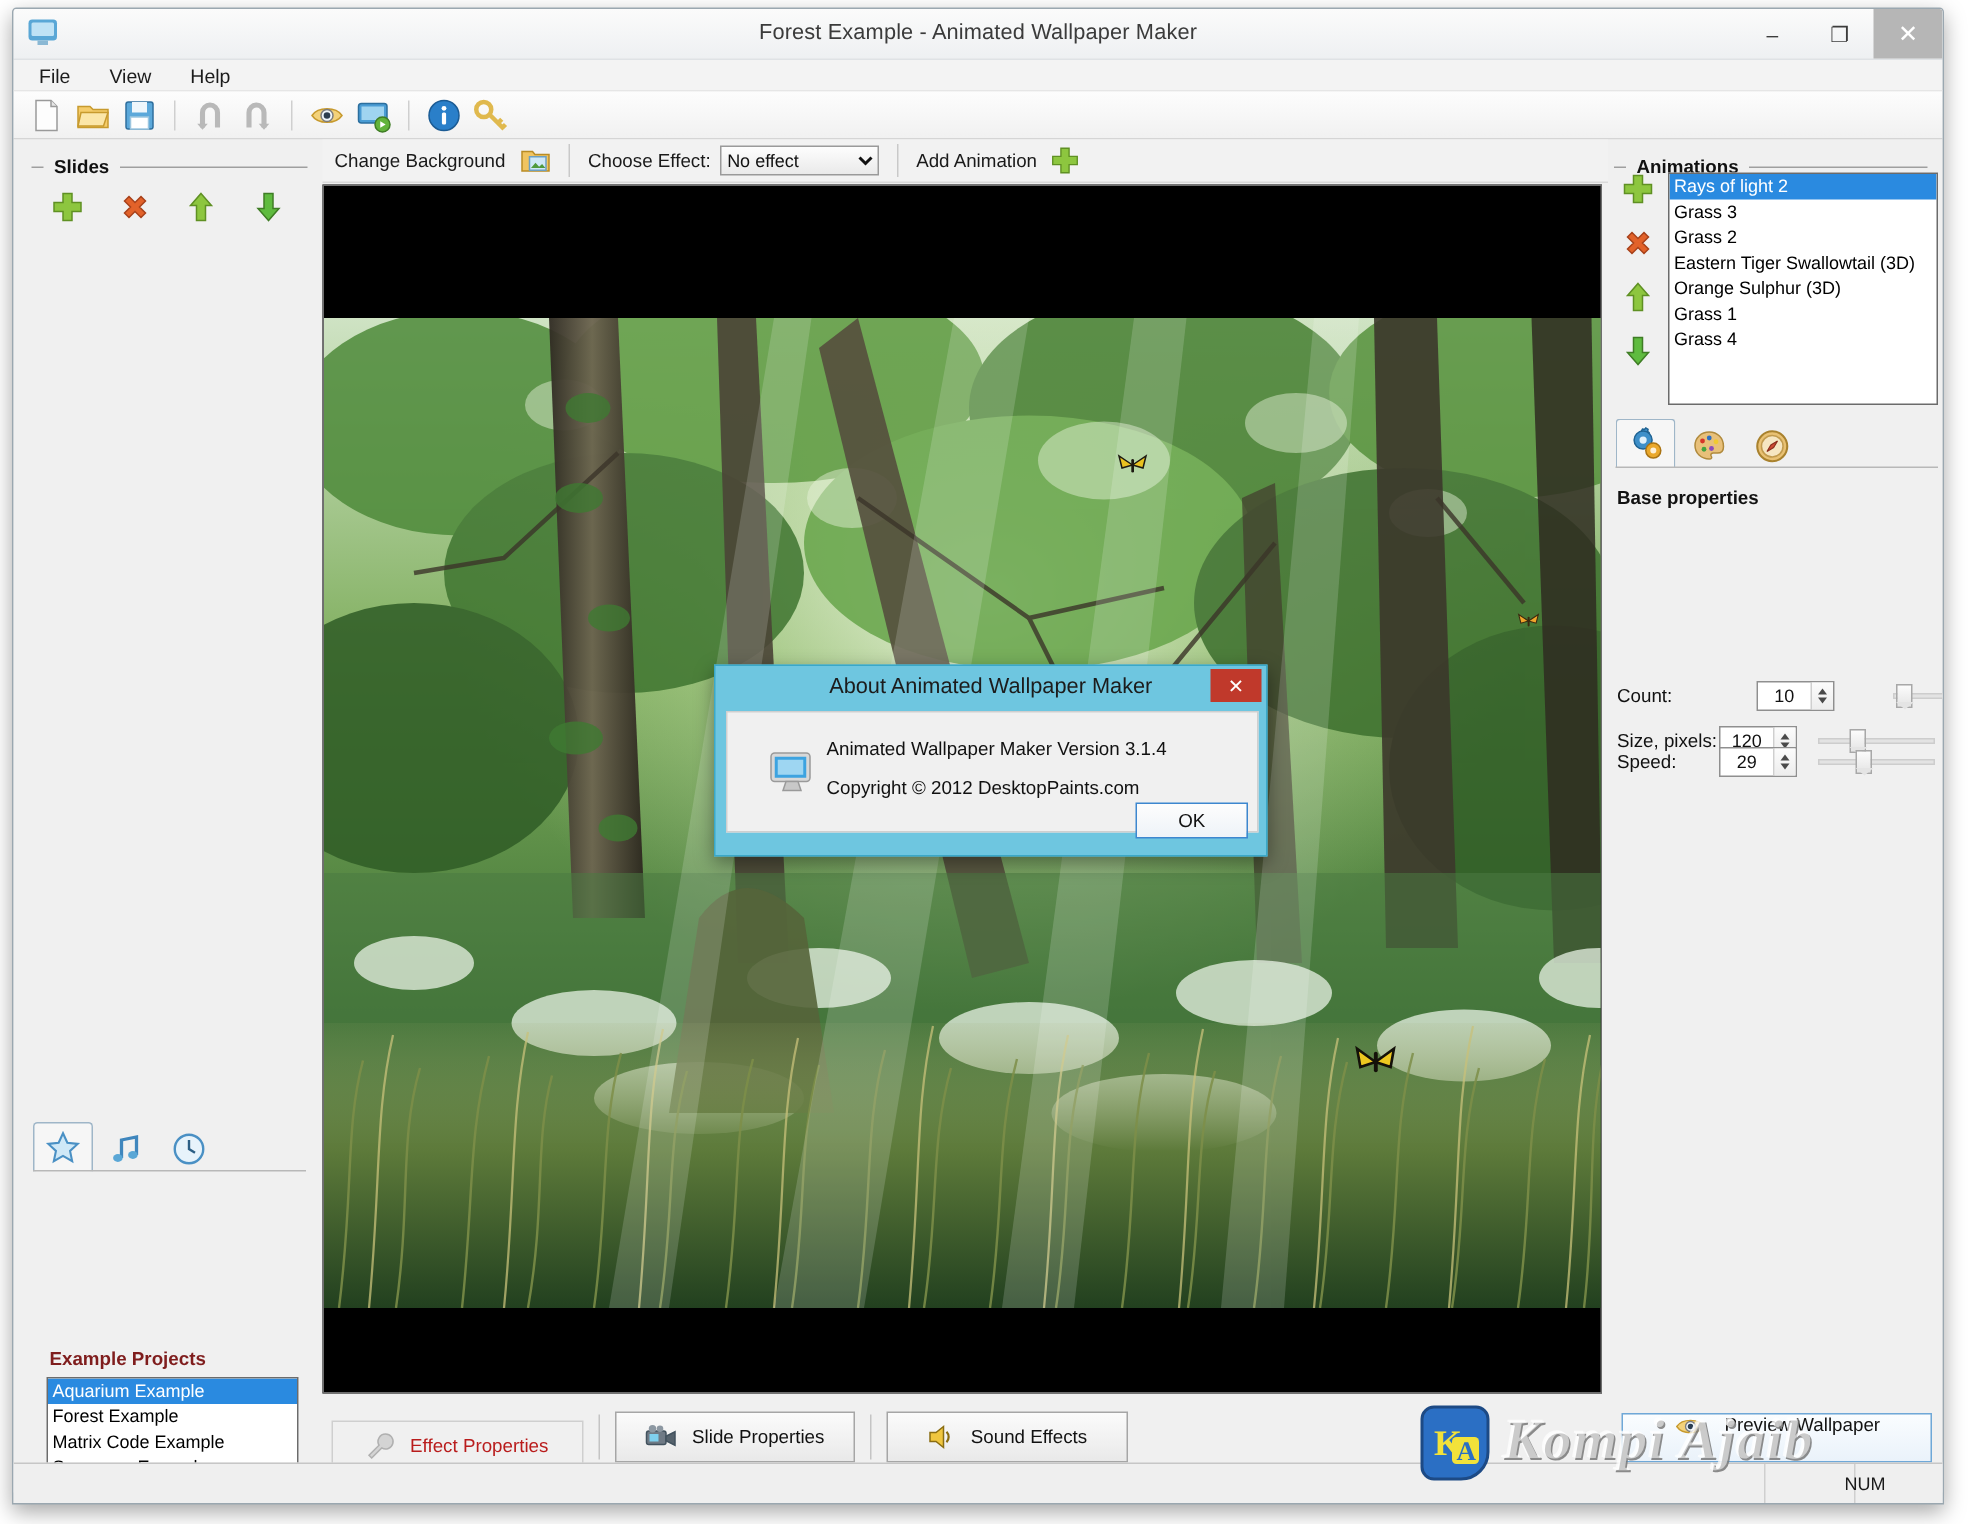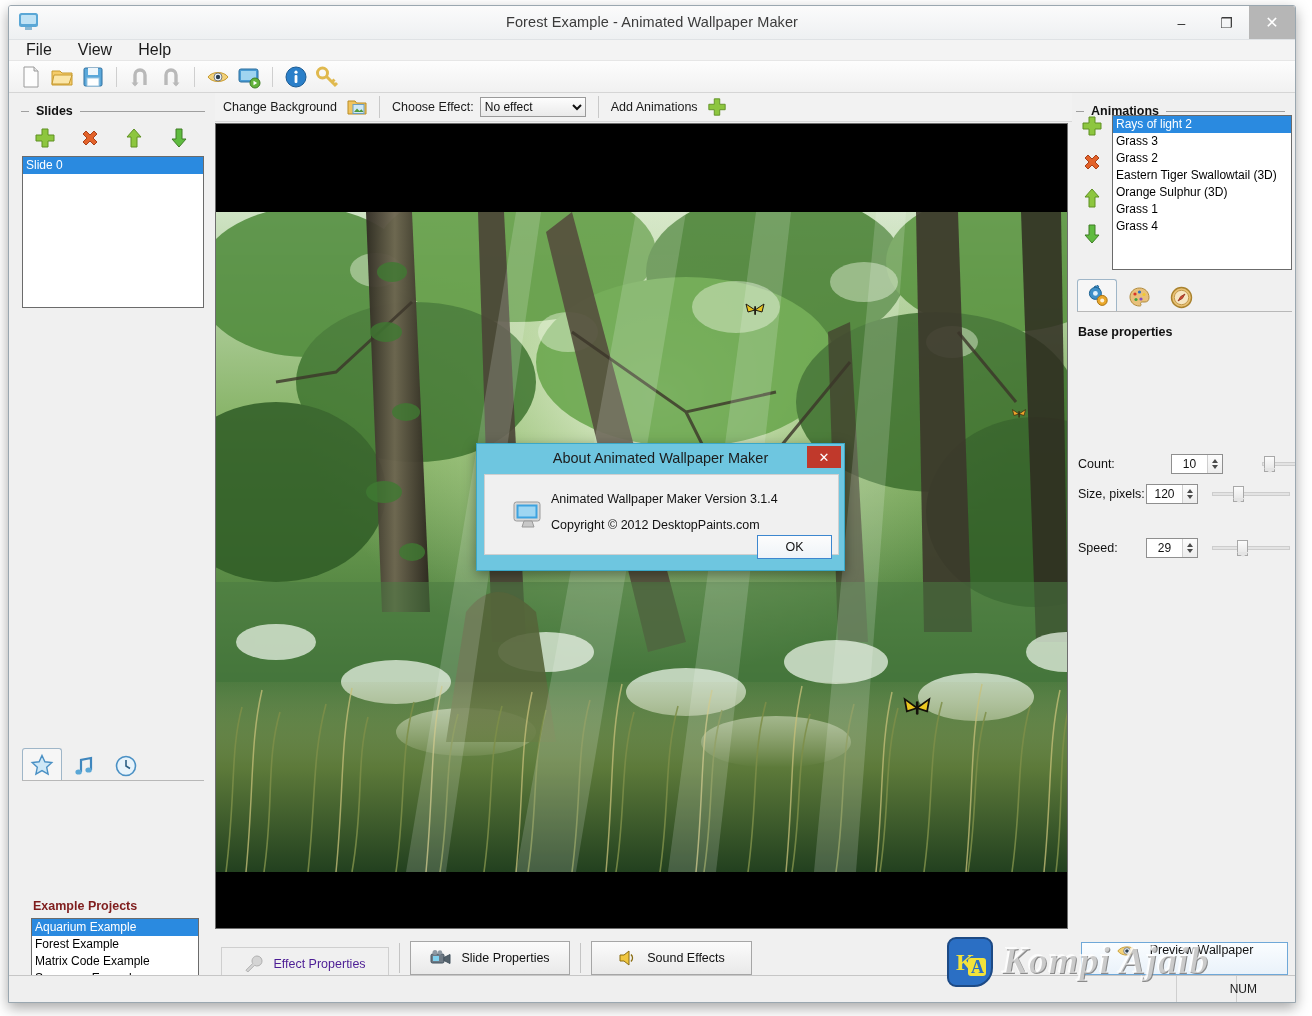--- a/index.html
+++ b/index.html
@@ -41,21 +41,21 @@
     width: 45px; height: 33px; display: flex; align-items: center; justify-content: center;
     color: #3c3c3c; font-size: 14px;
   }
   .wincontrols .close { background: #b6b6b6; color: #fff; font-size: 16px; width: 46px;}
 
   
   #menubar {
     height: 21px; background: #f3f3f3; border-bottom: 1px solid #e6e6e6;
     display: flex; align-items: center; padding-left: 14px; gap: 20px;
   }
-  #menubar span { font-size: 16px; color: #1b1b1b; padding: 1px 3px; }
+  #menubar span { font-size: 13px; color: #1b1b1b; padding: 1px 3px; }
 
   
   #toolbar {
     height: 32px; background: linear-gradient(#fdfdfd,#f1f1f1);
     border-bottom: 1px solid #d5d5d5;
     display: flex; align-items: center; padding-left: 10px; gap: 7px;
   }
   .tbsep { width: 1px; height: 20px; background: #cfcfcf; margin: 0 4px; }
   .tbicon { width: 24px; height: 24px; position: relative; }
 
@@ -136,21 +136,21 @@
     overflow: hidden;
   }
 
   
   #botbar { position: absolute; left: 0px; top: 845px; width: 853px; height: 40px; display: flex; align-items: center;}
   .bbtn {
     height: 34px; border: 1px solid #a6a6a6; background: linear-gradient(#fbfbfb,#e9e9e9);
     display: flex; align-items: center; justify-content: center; gap: 9px;
     font-size: 12.5px; color: #111;
   }
-  .bbtn.disabled { color: #4c1d95; border-color: #cfcfcf; background: #f0f0f0; margin-top: 12px; }
+  .bbtn.disabled { color: #b91c1c; border-color: #cfcfcf; background: #f0f0f0; margin-top: 12px; }
   .bsep { width: 1px; height: 30px; background: #c4c4c4; }
 
   
   #right { position: absolute; left: 1063px; top: 0; width: 223px; height: 902px; background: #f0f0f0;}
   #anim-list { position: absolute; left: 40px; top: 22px; width: 180px; height: 155px; }
   #anim-icons { position: absolute; left: 9px; top: 22px; width: 28px; }
   #anim-icons .ib { width: 22px; height: 22px; margin-bottom: 11px; position: relative;}
 
   #rtabs { position: absolute; left: 5px; top: 186px; width: 215px; height: 33px; display: flex; align-items: flex-end;}
   #rtabs-underline { position: absolute; left: 5px; top: 218px; width: 215px; height: 1px; background: #b8b8b8;}
@@ -339,23 +339,20 @@
           <path d="M4 7l3-3 4 4 4-4 3 3-4 4 4 4-3 3-4-4-4 4-3-3 4-4z" fill="#e2622a" stroke="#a8411a"></path>
         </svg>
         <svg class="ib" viewBox="0 0 22 22">
           <path d="M11 2l7 8h-4v10H8V10H4z" fill="#8dc63f" stroke="#5f9023"></path>
         </svg>
         <svg class="ib" viewBox="0 0 22 22">
           <path d="M11 20l-7-8h4V2h6v10h4z" fill="#5fbb3f" stroke="#3f7d25"></path>
         </svg>
       </div>
 
-      <div id="slides-list" class="listbox">
-        <div class="row sel">Slide 0</div>
-      </div>
 
       <div id="lowtabs">
         <div class="ltab active">
           <svg width="24" height="24" viewBox="0 0 24 24">
             <path d="M12 2.5l2.9 6.3 6.9.8-5.1 4.7 1.4 6.8L12 17.6 5.9 21.1l1.4-6.8L2.2 9.6l6.9-.8z" fill="#cfe8f7" stroke="#4a90c4" stroke-width="1.4"></path>
           </svg>
         </div>
         <div class="ltab plain">
           <svg width="24" height="24" viewBox="0 0 24 24">
             <path d="M9 18V6l10-2v12" fill="none" stroke="#3f86bd" stroke-width="2.2"></path>
@@ -393,21 +390,21 @@
           <path d="M1 4h7l1.6 2H19v11H1z" fill="#f0c460" stroke="#b98c24"></path>
           <rect x="6" y="7.5" width="11" height="9" fill="#cfe8f7" stroke="#6d9fc0"></rect>
           <path d="M7 15l3-3.5 2.4 2.6 2-1.8 2.2 2.7z" fill="#4f9a3d"></path>
         </svg>
         <span class="sep"></span>
         <span class="txt">Choose Effect:</span>
         <select id="effect-select">
           <option>No effect</option>
         </select>
         <span class="sep"></span>
-        <span class="txt">Add Animations</span>
+        <span class="txt">Add Animation</span>
         <svg width="20" height="20" style="margin-left:9px" viewBox="0 0 22 22">
           <path d="M8 2h6v6h6v6h-6v6H8v-6H2V8h6z" fill="#8dc63f" stroke="#5f9023"></path>
         </svg>
       </div>
 
       <div id="preview">
         <div id="forest">
           <svg width="853" height="660" viewBox="0 0 853 660" preserveAspectRatio="none">
             <defs>
               <linearGradient id="skyg" x1="0" y1="0" x2="0" y2="1">
@@ -677,21 +674,21 @@
               <i class="up"></i>
               <i class="dn"></i>
             </span>
         </div>
         <div class="slider">
           <div class="track"></div>
           <div class="thumb" style="left:21px;"></div>
         </div>
       </div>
 
-      <div class="proprow" style="top:444px;">
+      <div class="proprow" style="top:404px;">
         <span class="plabel">Speed:</span>
         <div class="spin">
           <span class="val">29</span>
           <span class="arrows">
               <i class="up"></i>
               <i class="dn"></i>
             </span>
         </div>
         <div class="slider">
           <div class="track"></div>

